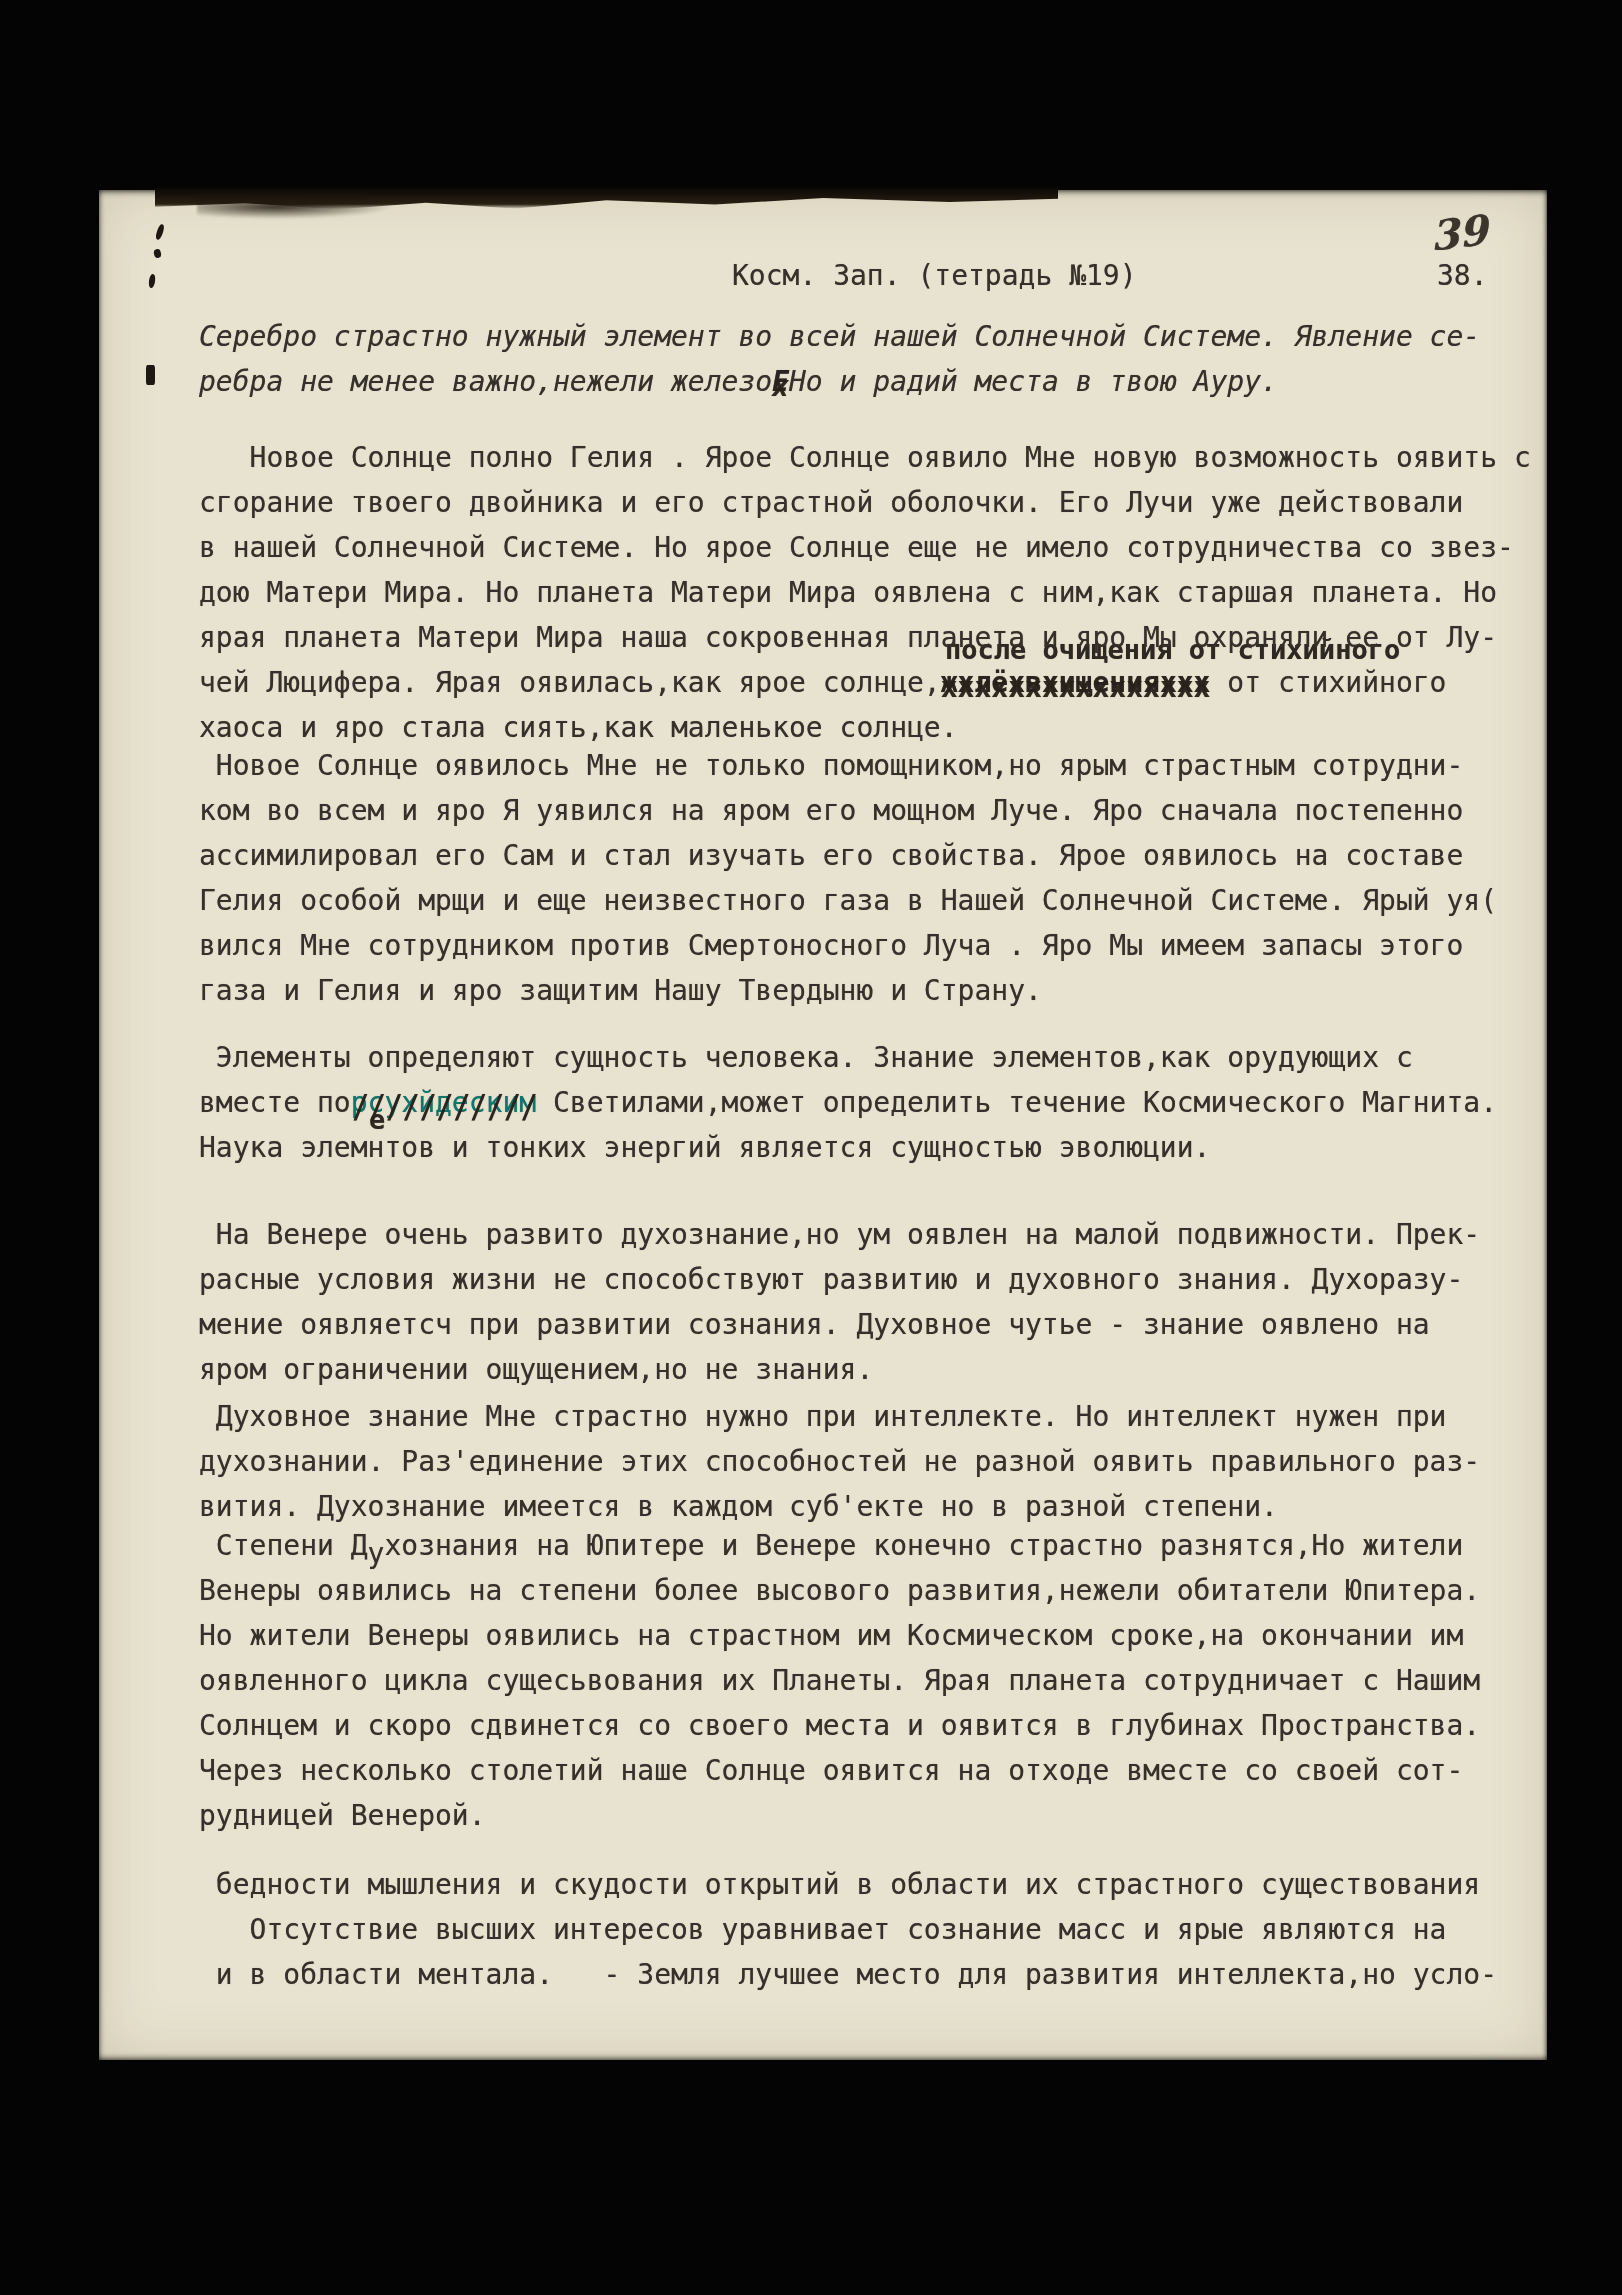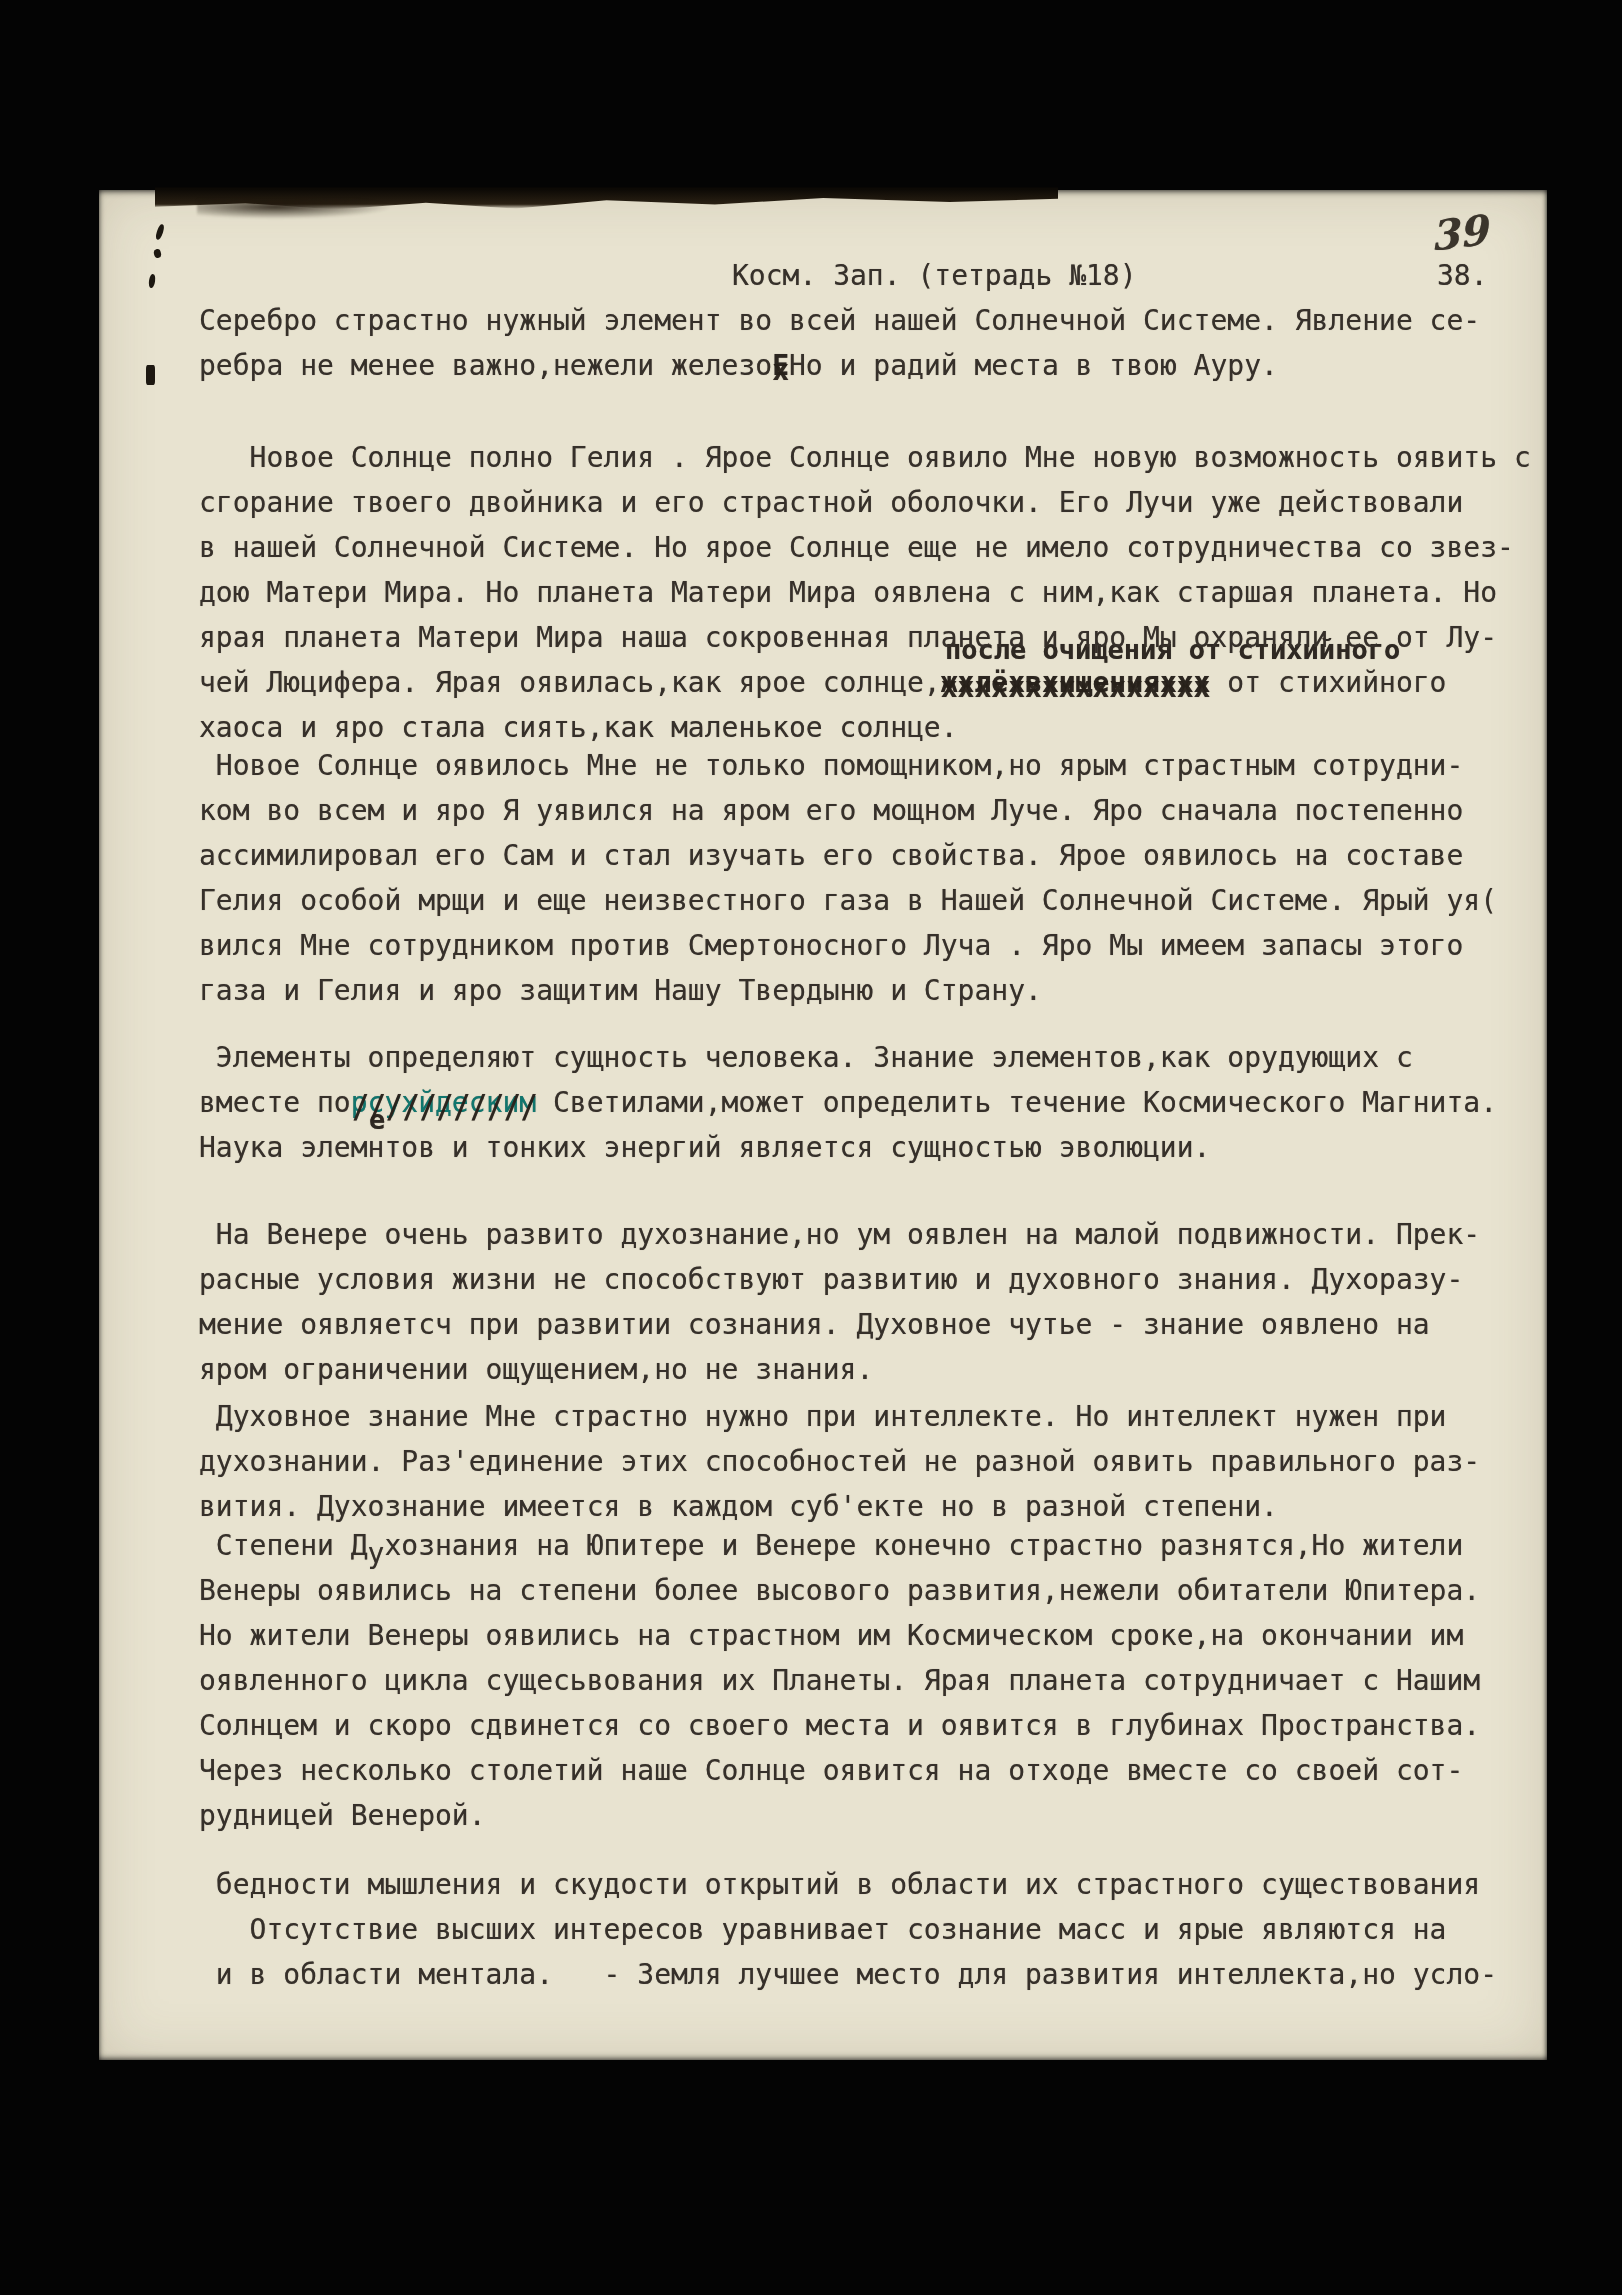--- a/index.html
+++ b/index.html
@@ -48,21 +48,21 @@
   
   .typed, .typed-block {
     color:#36302a;
     font-family:"DejaVu Sans Mono","Liberation Mono",monospace;
     font-size:28px; line-height:45px;
     text-shadow:0 0 0.7px rgba(54,48,42,.55);
     white-space:pre;
   }
   .typed-block { position:absolute; left:100px; width:1367px; }
   .tline { white-space:pre; }
-  #para-0 { top:108px; }
+  #para-0 { top:124px;font-style:italic; }
   #para-1 { top:245px; }
   #para-2 { top:553px; }
   #para-3 { top:845px; }
   #para-4 { top:1022px; }
   #para-5 { top:1204px; }
   #para-6 { top:1333px; }
   #para-7 { top:1672px; }
   .header-note  { position:absolute; left:633px;  top:63px; }
   .page-number  { position:absolute; left:1330px; top:63px;margin-left:8px; }
   .handwritten {
@@ -108,21 +108,21 @@
 <div class="paper">
   <div class="torn-edge"></div>
   <div class="torn-blob"></div>
   <div class="edge-mark m1"></div>
   <div class="edge-mark m2"></div>
   <div class="edge-mark m3"></div>
   <div class="edge-mark m4"></div>
 
   <div class="handwritten">39</div>
 
-  <div class="typed header-note">Косм. Зап. (тетрадь №18)</div>
+  <div class="typed header-note">Косм. Зап. (тетрадь №19)</div>
 
   <div class="typed page-number">38.</div>
 
   <div class="interline" id="insert-correction">после очищения от стихийного</div>
 
   <div class="interline" id="insert-letter">е</div>
 
   <div class="typed-block" id="para-0"><div class="tline">Серебро страстно нужный элемент во всей нашей Солнечной Системе. Явление се-</div><div class="tline"><span>ребра не менее важно,нежели железо</span><span class="struck-x" data-over="х">Е</span><span>Но и радий места в твою Ауру.</span></div></div>
   <div class="typed-block" id="para-1"><div class="tline">   Новое Солнце полно Гелия . Ярое Солнце оявило Мне новую возможность оявить с</div><div class="tline">сгорание твоего двойника и его страстной оболочки. Его Лучи уже действовали</div><div class="tline">в нашей Солнечной Системе. Но ярое Солнце еще не имело сотрудничества со звез-</div><div class="tline">дою Матери Мира. Но планета Матери Мира оявлена с ним,как старшая планета. Но</div><div class="tline">ярая планета Матери Мира наша сокровенная планета и яро Мы охраняли ее от Лу-</div><div class="tline"><span>чей Люцифера. Ярая оявилась,как ярое солнце,</span><span class="struck-x" data-over="хххххххххххххххх">жхлёхвхищенияххх</span><span> от стихийного</span></div><div class="tline">хаоса и яро стала сиять,как маленькое солнце.</div></div>
   <div class="typed-block" id="para-2"><div class="tline"> Новое Солнце оявилось Мне не только помощником,но ярым страстным сотрудни-</div><div class="tline">ком во всем и яро Я уявился на яром его мощном Луче. Яро сначала постепенно</div><div class="tline">ассимилировал его Сам и стал изучать его свойства. Ярое оявилось на составе</div><div class="tline">Гелия особой мрщи и еще неизвестного газа в Нашей Солнечной Системе. Ярый уя(</div><div class="tline">вился Мне сотрудником против Смертоносного Луча . Яро Мы имеем запасы этого</div><div class="tline">газа и Гелия и яро защитим Нашу Твердыню и Страну.</div></div>

